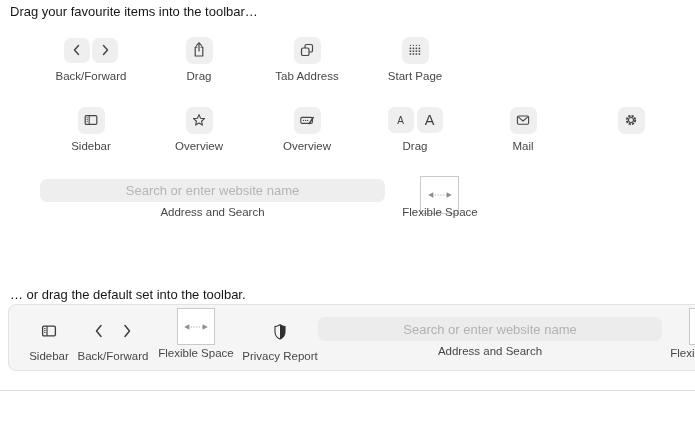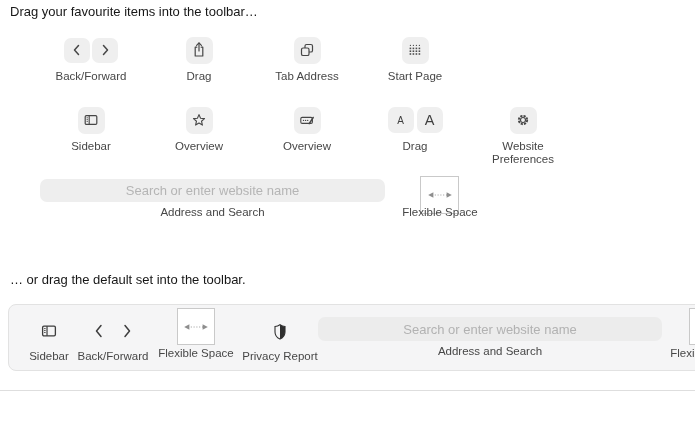--- a/index.html
+++ b/index.html
@@ -4,21 +4,21 @@
 <style>
   * { margin:0; padding:0; box-sizing:border-box; }
   html,body { background:#fff; }
   #screen {
     position:relative; width:695px; height:404px; overflow:hidden;
     background:#ffffff; font-family:"Liberation Sans", sans-serif;
     color:#1d1d1f;
   }
   .sheet-title { position:absolute; left:10px; font-size:13px; color:#171717; }
   #title-fav { top:4px; }
-  #title-default { top:272px; }
+  #title-default { top:287px; }
 
   .palette-row { position:absolute; left:37px; display:flex; }
   #row1 { top:36px; } #row2 { top:106px; }
   .cell { width:108px; display:flex; flex-direction:column; align-items:center; }
   .btn-group { display:flex; gap:2px; align-items:center; height:28px; }
   .btn {
     width:27px; height:27px; background:#efefef; border-radius:7px;
     display:flex; align-items:center; justify-content:center; color:#464646;
   }
   .btn.pair { width:26px; height:25px; }
@@ -217,33 +217,45 @@
         <div class="btn" style="width:26px;height:26px;">
           <span class="letterA-s">A</span>
         </div>
         <div class="btn" style="width:26px;height:26px;">
           <span class="letterA-l">A</span>
         </div>
       </div>
       <div class="lbl">Drag</div>
     </div>
 
+    <div class="cell">
+      <div class="btn-group">
+          <div class="btn">
+        <span>
+          <svg width="20" height="20" viewBox="0 0 20 20" fill="none" stroke="#464646">
+            <rect x="4.4" y="6" width="11.2" height="8.2" rx="1.2" stroke-width="1.1"></rect>
+            <path d="M5.2 6.9 L10 11 L14.8 6.9" stroke-width="1.1" stroke-linejoin="round"></path>
+          </svg>
+        </span>
+      </div>
+        </div>
+      <div class="lbl">Mail</div>
+    </div>
 
     <div class="cell">
       <div class="btn-group">
           <div class="btn">
         <span>
           <svg width="20" height="20" viewBox="0 0 20 20" fill="none" stroke="#464646">
             <circle cx="10" cy="10" r="4.2" stroke-width="1.9" stroke-dasharray="2.2 1.1"></circle>
             <circle cx="10" cy="10" r="2.5" stroke-width="1.1"></circle>
           </svg>
         </span>
       </div>
         </div>
-      <div class="lbl">Website Preferences</div>
     </div>
   </div>
 
   <input class="addr-field" readonly="" placeholder="Search or enter website name" style="">
   <div id="addr-label-top">Address and Search</div>
 
   <div class="flexbox" id="flex-top">
     <span>
       <svg width="30" height="14" viewBox="0 0 30 14">
         <path d="M7 7 H23" stroke="#9a9a9a" stroke-width="1" stroke-dasharray="1 1.8"></path>

